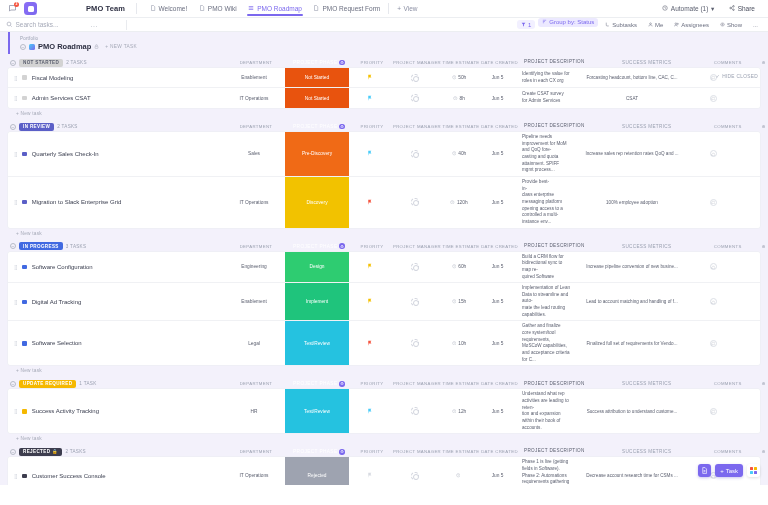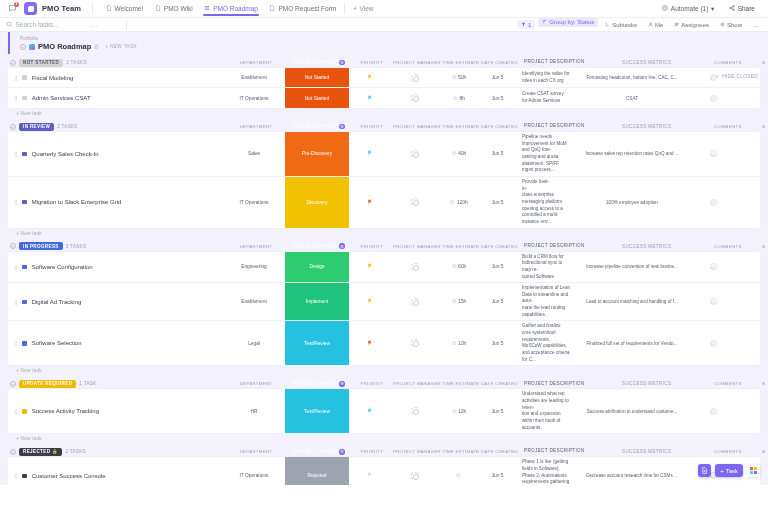--- a/index.html
+++ b/index.html
@@ -38,20 +38,21 @@
     width: 13px; height: 13px; border-radius: 3.5px;
     background: linear-gradient(135deg,#8b6ef6,#7b68ee);
     display: flex; align-items: center; justify-content: center;
   }
   .ws-logo-inner {
     width: 6px; height: 6px; border-radius: 1.5px; background: #fff;
   }
   .ws-name {
     font-size: 7.5px; font-weight: 700; color: #2d2f42; letter-spacing: .1px;
     margin-right: 4px;
+    margin-left: 44px;
   }
   .tabdiv { width: 1px; height: 11px; background: #e6e8ed; margin: 0 2px; }
   .tabs { display: flex; align-items: center; gap: 1px; }
   .tab {
     display: flex; align-items: center; gap: 2.5px;
     padding: 2px 5px 3px 5px;
     font-size: 6.5px; color: #6b6f80; white-space: nowrap;
     position: relative;
   }
   .tab.active { color: #7b68ee; }

